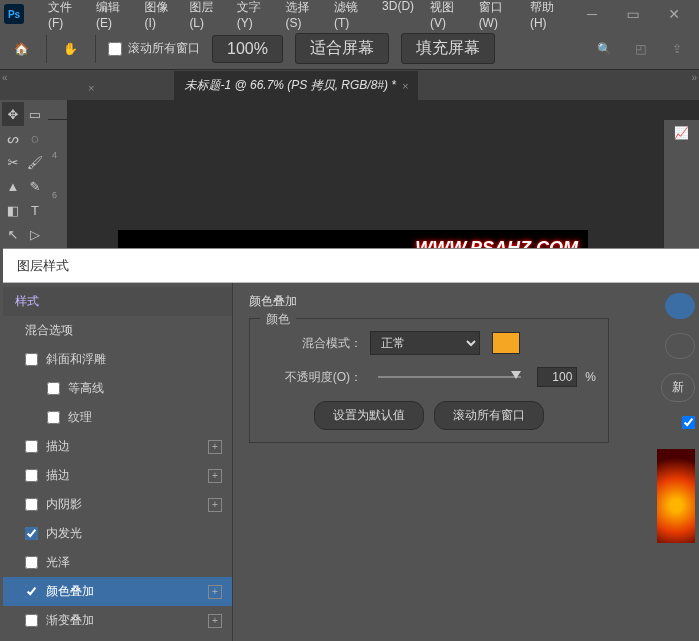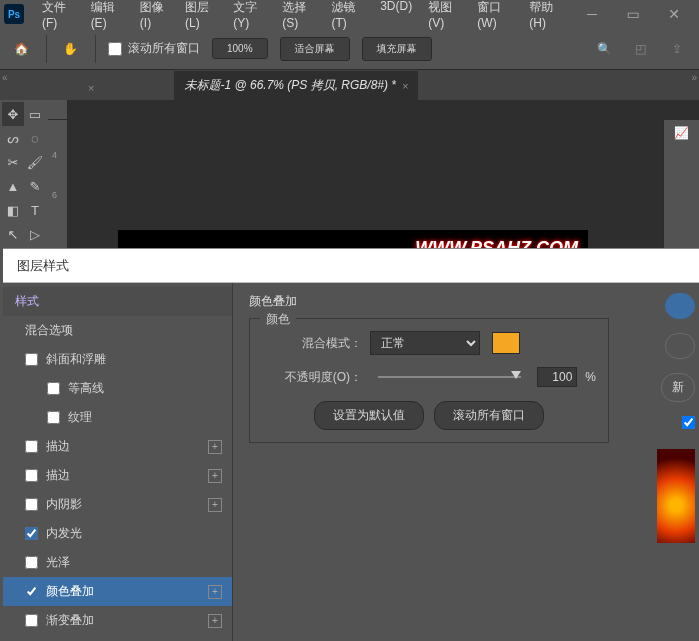--- a/index.html
+++ b/index.html
@@ -1,32 +1,32 @@
 <!DOCTYPE html>
 <html><head>
 <meta charset="utf-8">
 <style>
 * { margin: 0; padding: 0; box-sizing: border-box; font-family: "Microsoft YaHei", Arial, sans-serif; }
 body { background: #535353; width: 699px; height: 641px; overflow: hidden; font-size: 12px; color: #d8d8d8; position: relative; }
 
 
 .title-bar { height: 28px; background: #535353; display: flex; align-items: center; padding: 0 4px; }
-.ps-logo { width: 20px; height: 20px; background: #001e36; border-radius: 3px; display: flex; align-items: center; justify-content: center; color: #31a8ff; font-weight: bold; font-size: 10px; margin-right: 10px; }
+.ps-logo { width: 20px; height: 20px; background: #001e36; border-radius: 3px; display: flex; align-items: center; justify-content: center; color: #31a8ff; font-weight: bold; font-size: 10px; margin-right: 16px; }
 .menu-bar { display: flex; gap: 0; flex: 1; }
 .menu-item { padding: 6px 8px; cursor: pointer; }
 .window-controls { display: flex; gap: 15px; padding: 0 8px; }
 .win-btn { width: 26px; height: 20px; display: flex; align-items: center; justify-content: center; cursor: pointer; color: #aaa; font-size: 14px; }
 
 
 .options-bar { height: 42px; background: #535353; border-bottom: 1px solid #2b2b2b; display: flex; align-items: center; padding: 0 10px; gap: 12px; }
 .home-icon, .hand-icon { width: 24px; height: 24px; display: flex; align-items: center; justify-content: center; color: #c0c0c0; cursor: pointer; }
 .divider { width: 1px; height: 28px; background: #3a3a3a; }
 .checkbox-row { display: flex; align-items: center; gap: 6px; }
 .checkbox-row input { width: 14px; height: 14px; }
-.pill-btn { background: #3f3f3f; border: 1px solid #2b2b2b; border-radius: 3px; padding: 4px 14px; color: #d8d8d8; cursor: pointer; font-size: 10px; }
+.pill-btn { background: #3f3f3f; border: 1px solid #2b2b2b; border-radius: 3px; padding: 4px 14px; color: #d8d8d8; cursor: pointer; font-size: 16px; }
 .options-right { margin-left: auto; display: flex; gap: 12px; align-items: center; }
 .icon-btn { width: 24px; height: 24px; display: flex; align-items: center; justify-content: center; color: #888; cursor: pointer; }
 
 
 .tabs-row { height: 30px; background: #434343; display: flex; align-items: flex-end; padding-left: 8px; position: relative; }
 .expand-left { position: absolute; left: 2px; top: 2px; color: #888; font-size: 10px; cursor: pointer; }
 .expand-right { position: absolute; right: 2px; top: 2px; color: #888; font-size: 10px; cursor: pointer; }
 .tab { padding: 6px 10px; background: #434343; color: #aaa; display: flex; align-items: center; gap: 6px; font-size: 12px; margin-left: 70px; }
 .tab.active { background: #2e2e2e; color: #e0e0e0; font-style: italic; }
 .tab-close { color: #888; cursor: pointer; font-size: 11px; }

